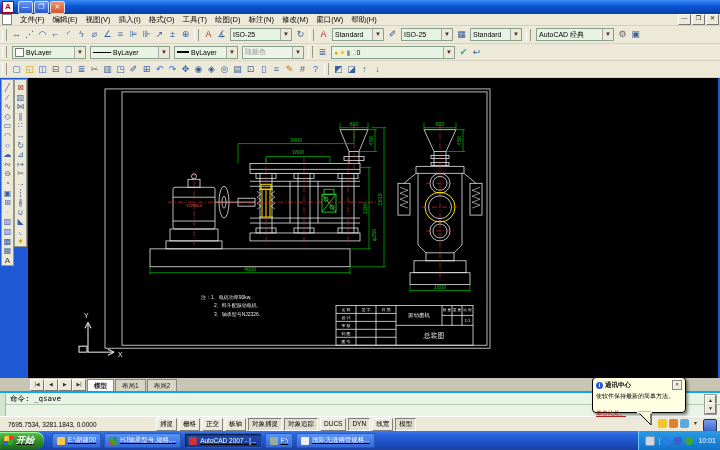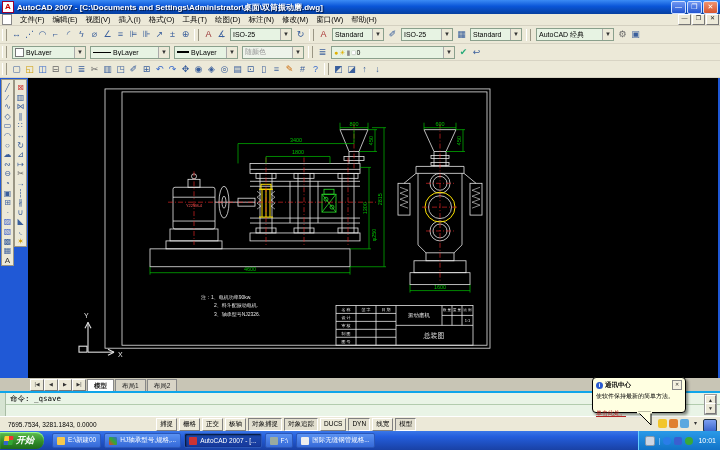--- a/index.html
+++ b/index.html
@@ -85,21 +85,21 @@
   .toggle{font-size:6.5px;color:#000;height:11px;line-height:10px;padding:0 3px;margin-right:2px;flex:none;
     border:1px solid;border-color:#fff #808080 #808080 #fff;background:#ece9d8;white-space:nowrap;}
   .toggle.on{border-color:#808080 #fff #fff #808080;background:#e2dfcf;}
   #stray{position:absolute;right:20px;top:2px;display:flex;align-items:center;}
   .trayico{width:9px;height:9px;border-radius:2px;margin-left:2px;flex:none;font-size:6px;line-height:9px;text-align:center;color:#fff;}
   #cleanscreen{position:absolute;right:3px;top:2px;width:12px;height:11px;background:linear-gradient(#7d9ef0,#3c66cc);
     border:1px solid #234;border-radius:2px;}
 
   
   #taskbar{top:431px;height:19px;background:linear-gradient(180deg,#3a77e8 0%,var(--taskbar,#245edc) 30%,#1941a5 100%);
-    display:flex;align-items:center;}
+    display:flex;align-items:center;text-decoration:underline;}
   #startbtn{height:17px;margin:1px 8px 1px 0;padding:0 10px 0 4px;display:flex;align-items:center;
     background:linear-gradient(180deg,#5fbf4f,#2f8a28 60%,#1e6b1a);border-radius:0 8px 8px 0;
     color:#fff;font-weight:bold;font-style:italic;font-size:9px;flex:none;box-shadow:inset 0 1px 1px #9f9;}
   .winflag{width:9px;height:9px;margin-right:3px;transform:skewX(-8deg);flex:none;
     background:conic-gradient(from 0deg at 50% 50%,#e33 0 25%,#3a3 0 50%,#36c 0 75%,#fc3 0);border-radius:1px;}
   .task{height:15px;margin-right:3px;padding:0 4px;display:flex;align-items:center;border-radius:2px;
     background:linear-gradient(180deg,#5a92f2,#3569d8);border:1px solid #2b57b8;color:#fff;font-size:6.5px;
     white-space:nowrap;overflow:hidden;flex:none;box-sizing:border-box;}
   .task.active{background:linear-gradient(180deg,#1e4cb2,#16389a);box-shadow:inset 1px 1px 2px #012;}
   .task .tico{width:8px;height:8px;margin-right:3px;border-radius:1px;flex:none;}
@@ -121,21 +121,20 @@
   #blink{font-size:6px;color:#b22222;text-decoration:underline;margin-top:1px;display:inline-block;}
   #btail{position:absolute;left:44px;top:34px;width:16px;height:15px;overflow:visible;}
 </style>
 </head>
 <body>
 
 <div id="screen">
 
   <div class="band" id="titlebar">
     <span class="appicon">A</span>
-    <span class="ttext">AutoCAD 2007 - [C:\Documents and Settings\Administrator\桌面\双筒振动磨.dwg]</span>
     <span class="winbtn">—</span>
     <span class="winbtn">❒</span>
     <span class="winbtn close">✕</span>
   </div>
 
   <div class="band" id="menubar">
     <span class="mdi-doc"></span>
     <span style="display:flex;">
         <span class="menu-item">文件(F)</span>
         <span class="menu-item">编辑(E)</span>

